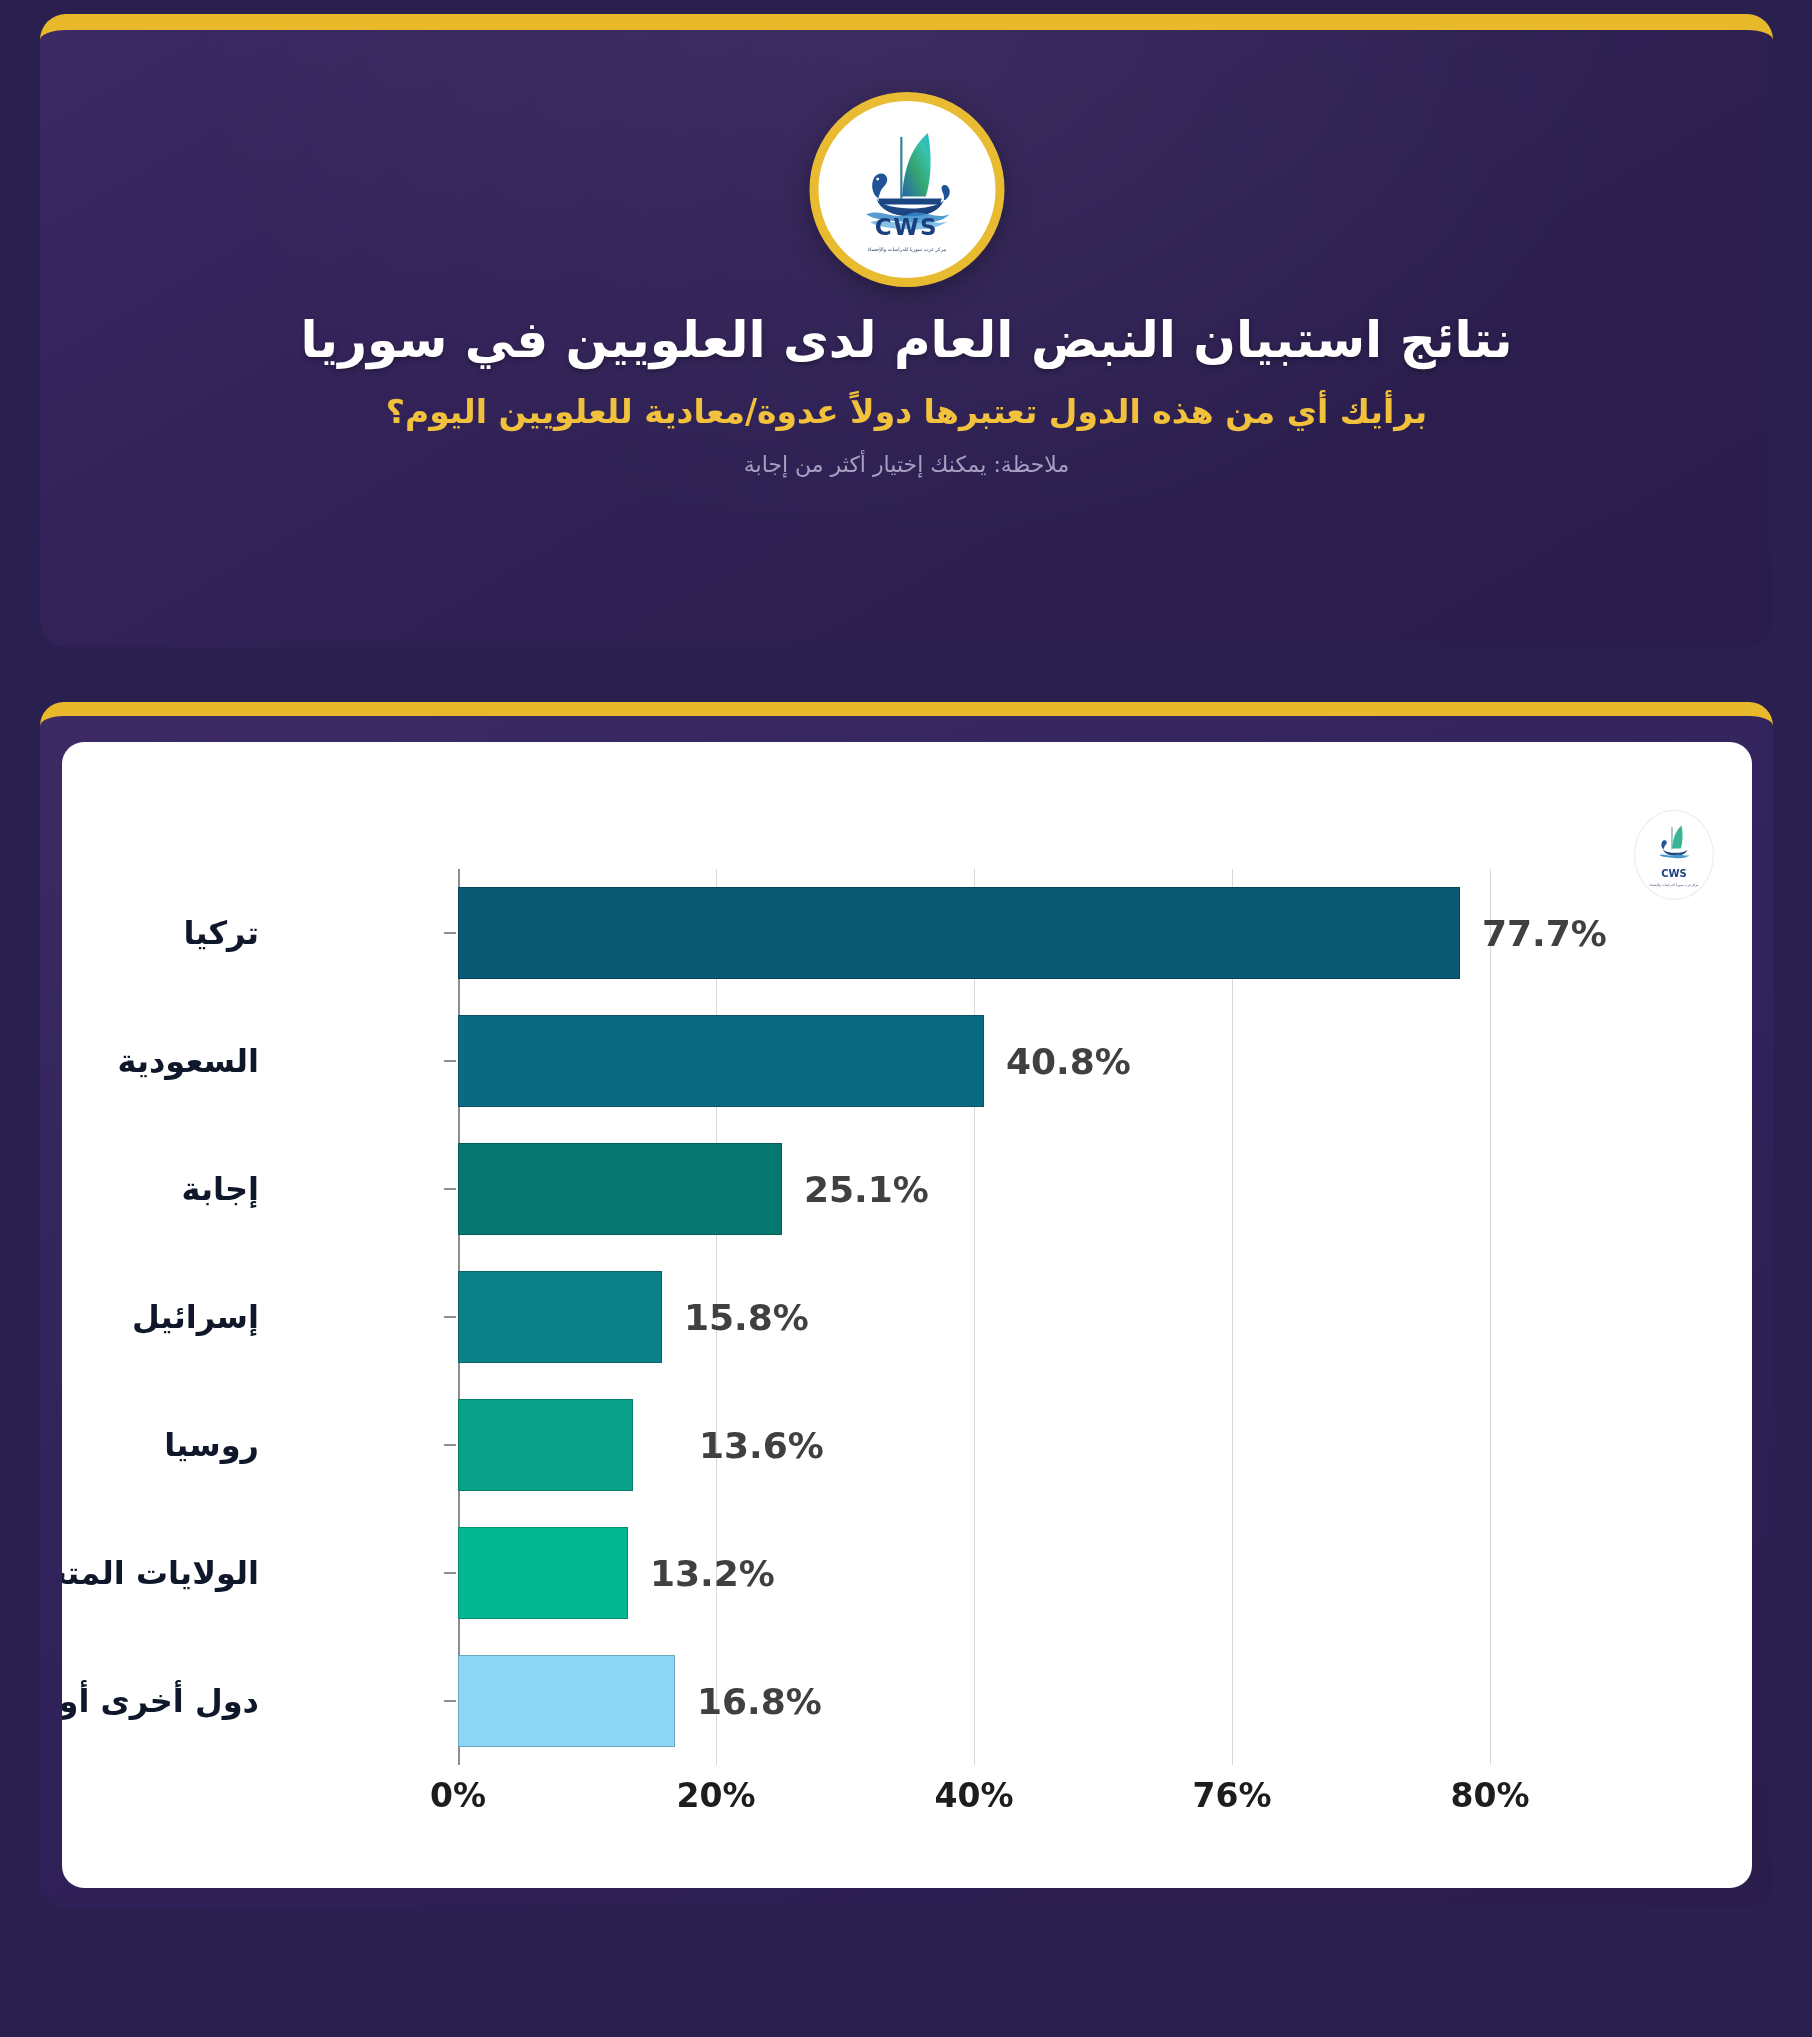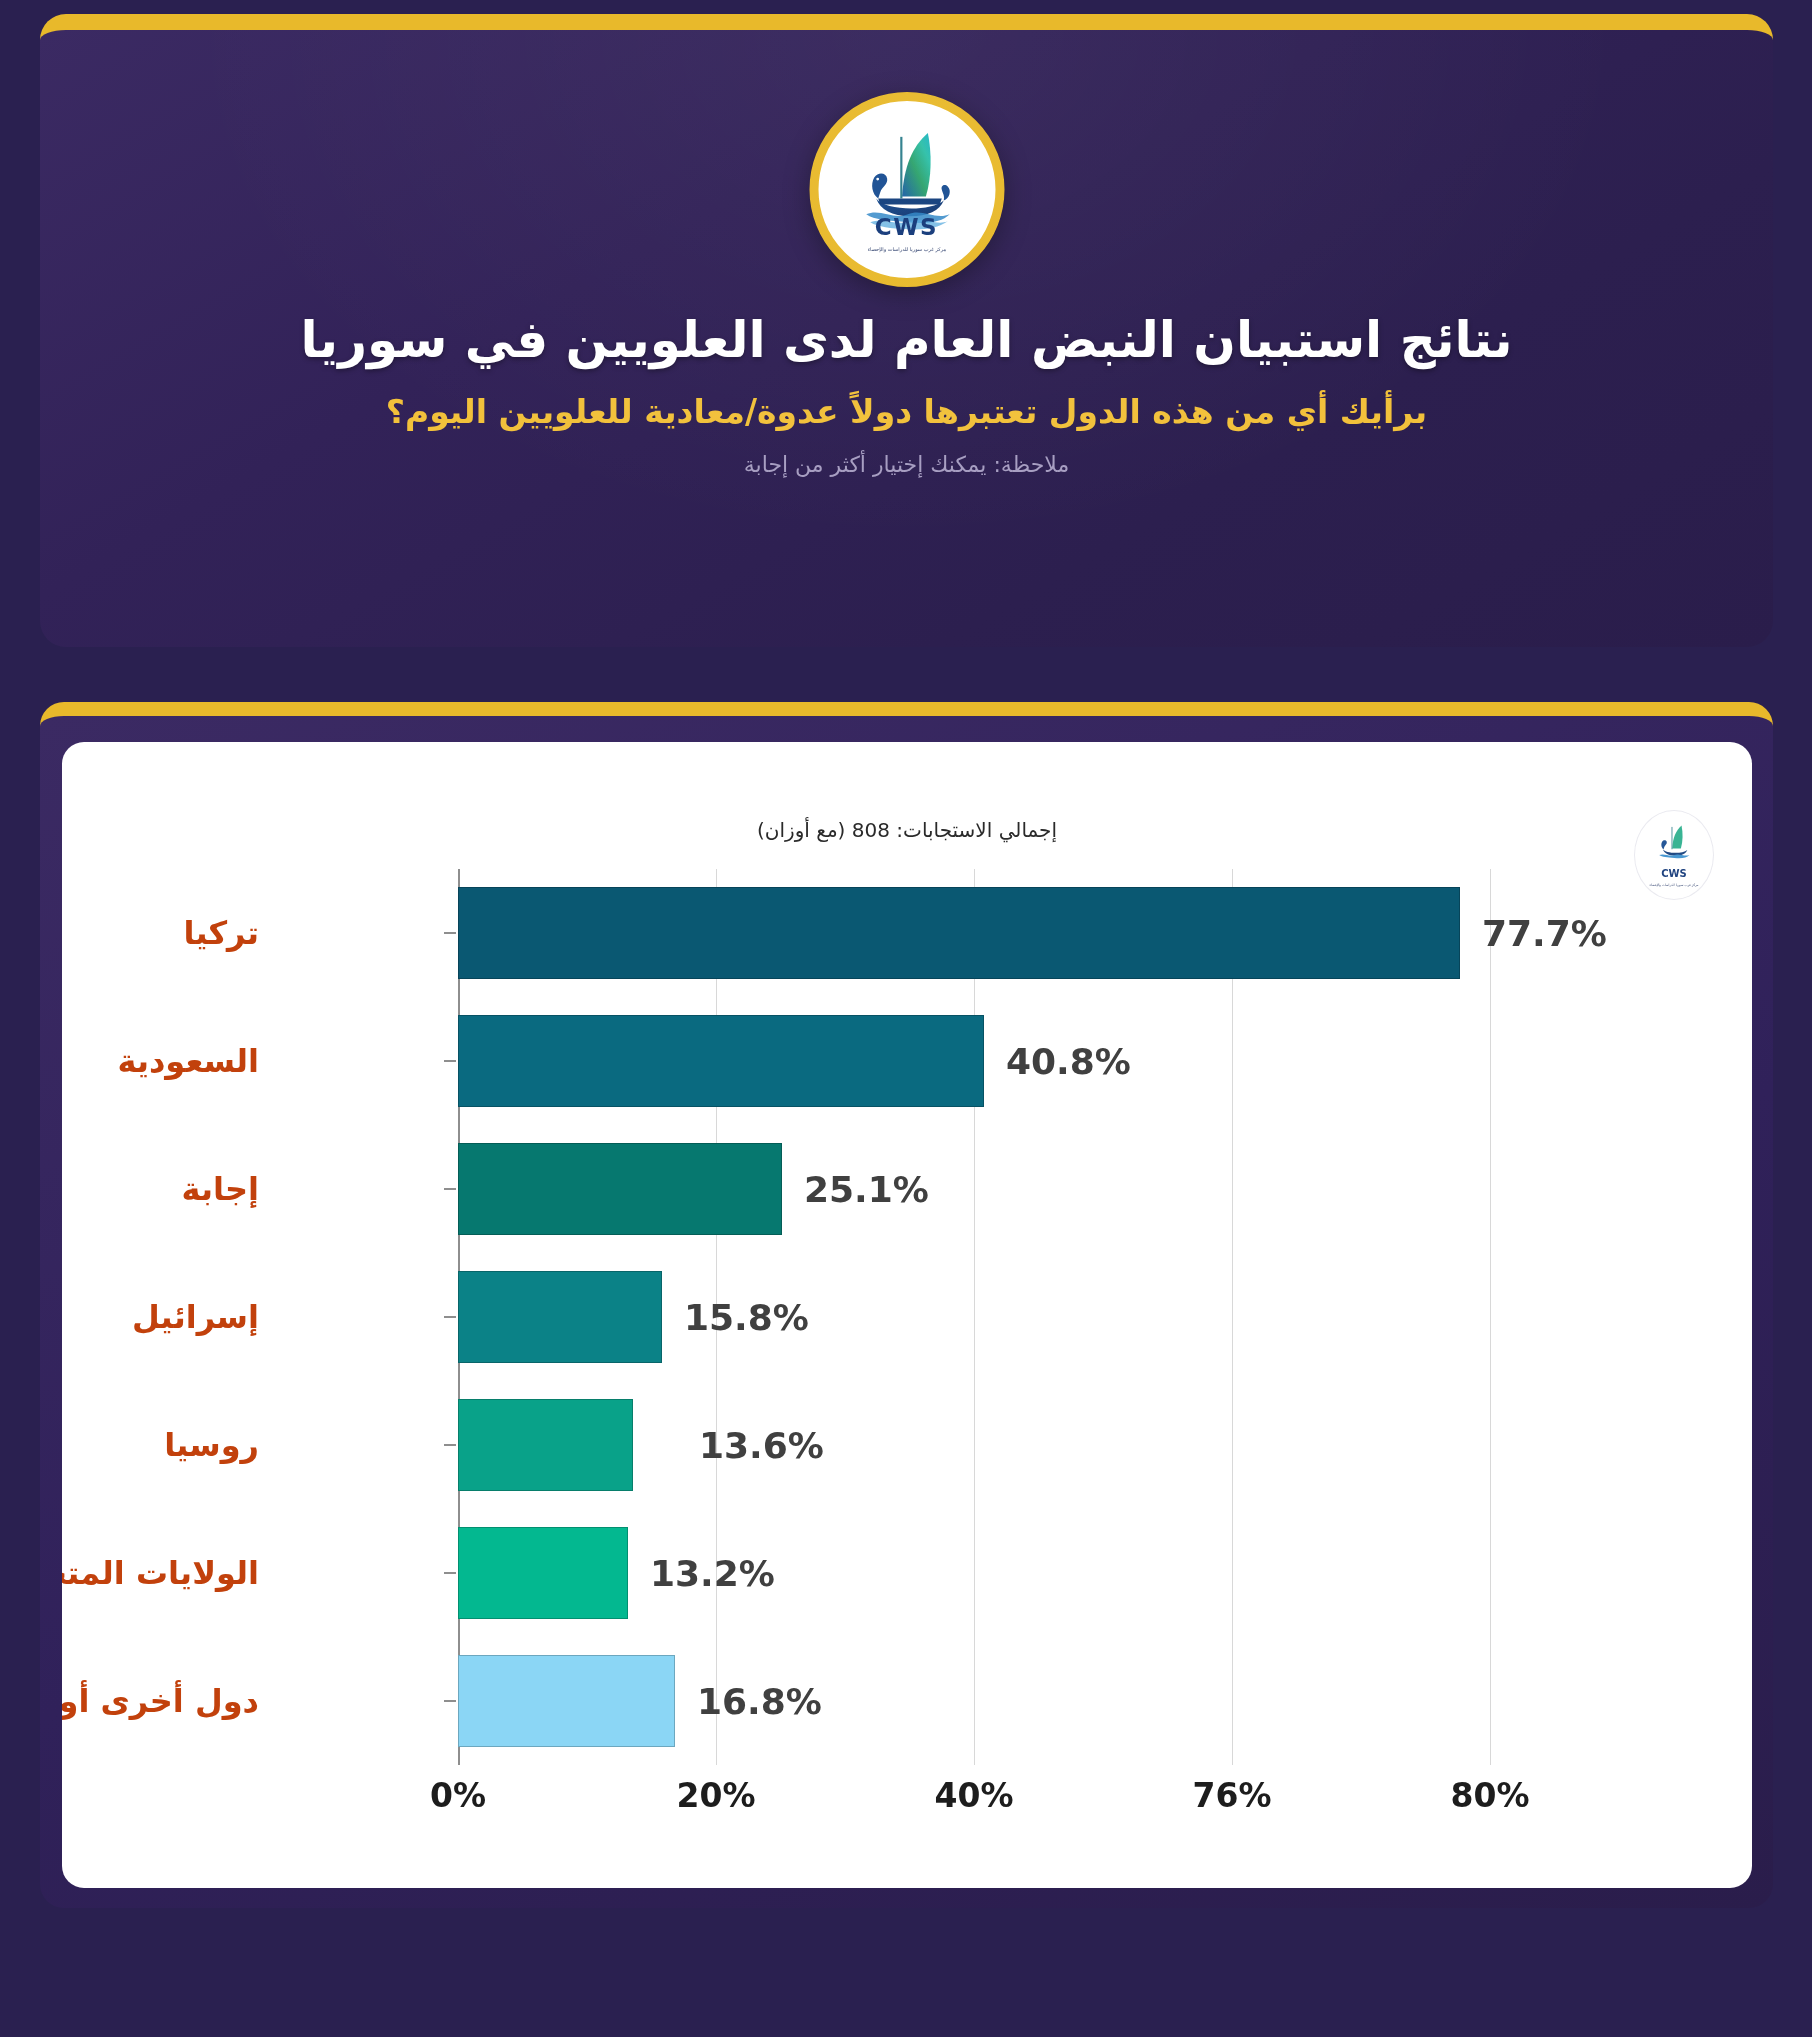--- a/index.html
+++ b/index.html
@@ -234,21 +234,21 @@
     font-family: "DejaVu Sans", sans-serif;
     direction: ltr;
   }
   .cat-label {
     position: absolute;
     right: 1308px;   
     top: 50%;
     transform: translateY(-50%);
     font-size: 32px;
     font-weight: bold;
-    color: #c2410c;
+    color: #0f172a;
     white-space: nowrap;
     direction: rtl;
   }
   .ytick {
     position: absolute;
     left: -14px;
     top: 50%;
     transform: translateY(-50%);
     width: 12px;
     height: 2px;
@@ -323,21 +323,20 @@
           <path d="M70 82 C72 52 80 32 96 18 C100 38 100 62 94 82 Z" fill="#2fb08f"></path>
           <rect x="68.2" y="22" width="2.4" height="62" fill="#2f7f8c"></rect>
           <path d="M44 84 C52 96 98 98 112 86 C108 96 96 102 78 102 C60 102 48 95 44 84 Z" fill="#16417e"></path>
           <path d="M46 84 C40 80 38 70 42 63 C46 57 54 58 55 64 C56 70 50 72 48 78 Z" fill="#1a4f93"></path>
           <path d="M34 100 C48 94 62 106 76 100 C90 94 104 106 118 100 C110 108 96 110 76 108 C56 106 42 106 34 100 Z" fill="#3f92cf"></path>
         </svg>
         <div class="mini-cws">CWS</div>
         <div class="mini-sub">مركز غرب سوريا للدراسات والإحصاء</div>
       </div>
 
-      <div class="chart-caption">إجمالي الاستجابات: 808 (مع أوزان)</div>
 
       <div class="plot" id="plot">
         <div class="axis-line"></div>
       <div class="xtick-label" style="left: 0px;">0%</div>
           <div class="gridline" style="left: 258px;"></div>
           <div class="xtick-label" style="left: 258px;">20%</div>
           <div class="gridline" style="left: 516px;"></div>
           <div class="xtick-label" style="left: 516px;">40%</div>
           <div class="gridline" style="left: 774px;"></div>
           <div class="xtick-label" style="left: 774px;">76%</div>

